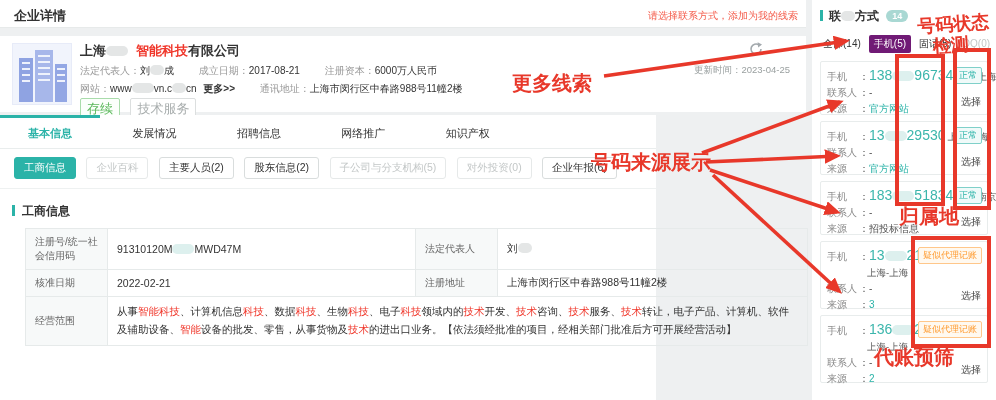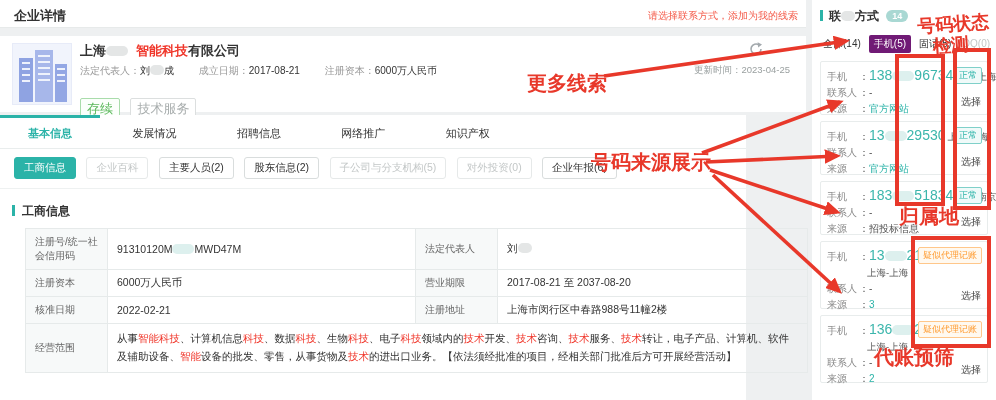--- a/index.html
+++ b/index.html
@@ -21,21 +21,21 @@
   .meta.m1 { top:28px; } .meta.m2 { top:46px; }
   .meta .lab { color:#999; } .meta .gap { display:inline-block; width:22px; }
   .meta .more { font-weight:bold; color:#333; cursor:pointer; }
   .tagrow { position:absolute; left:80px; top:62px; }
   .tag { display:inline-block; font-size:13px; padding:1px 6px; border-radius:2px; margin-right:6px; }
   .tag.green { color:#5cb85c; border:1px solid #a9dcab; background:#fbfffb; }
   .tag.gray { color:#a9aeae; border:1px solid #dcdfdf; background:#fff; }
   .refresh { position:absolute; left:748px; top:5px; width:16px; height:16px; cursor:pointer; }
   .upd { position:absolute; left:0; top:28px; width:790px; text-align:right; font-size:9.5px; color:#9aa0a0; }
 
-  .content-card { position:absolute; left:0; top:115px; width:746px; height:285px; background:#fff; }
+  .content-card { position:absolute; left:0; top:115px; width:656px; height:285px; background:#fff; }
   .tabs { height:34px; border-bottom:1px solid #e9eded; }
   .tab { display:inline-block; width:100px; height:34px; line-height:31px; text-align:center; font-size:11px; color:#333; border-top:3px solid transparent; cursor:pointer; }
   .tab.active { color:#2bb3a8; border-top-color:#2bb3a8; font-weight:bold; }
   .pills { padding:8px 8px 9px 8px; border-bottom:1px solid #eef1f1; }
   .pill { display:inline-block; font-size:10.5px; padding:3px 9px; border:1px solid #d9dddd; border-radius:3px; margin-left:6px; color:#333; background:#fff; cursor:pointer; }
   .pill.active { background:#2bb3a8; border-color:#2bb3a8; color:#fff; }
   .pill.disabled { color:#c3c7c7; border-color:#e6e9e9; }
   .section-head { margin:14px 0 8px 12px; font-size:12px; font-weight:bold; color:#333; }
   .section-head .bar { display:inline-block; width:3px; height:11px; background:#2bb3a8; margin-right:7px; vertical-align:-1px; }
   table.biz { border-collapse:collapse; margin-left:25px; width:782px; table-layout:fixed; }
@@ -114,20 +114,25 @@
         </svg>
       </div>
       <div class="cname">
         <span>上海</span><span class="mask gray"></span><span class="hl-red">智能科技</span><span>有限公司</span>
       </div>
       <div class="meta m1">
         <span class="lab">法定代表人：</span><span>刘</span><span class="mask gray small"></span><span>成</span><span class="gap"></span>
         <span class="lab">成立日期：</span><span>2017-08-21</span><span class="gap"></span>
         <span class="lab">注册资本：</span><span>6000万人民币</span>
       </div>
+      <div class="meta m2">
+        <span class="lab">网站：</span><span>www</span><span class="mask gray"></span><span>vn.c</span><span class="mask gray small"></span><span>cn</span>
+        <span class="more" style="margin-left:4px;">更多&gt;&gt;</span><span class="gap"></span>
+        <span class="lab">通讯地址：</span><span>上海市闵行区中春路988号11幢2楼</span>
+      </div>
       <div class="tagrow">
         <span class="tag green">存续</span>
         <span class="tag gray">技术服务</span>
       </div>
       <span class="refresh">
         <svg width="16" height="16" viewBox="0 0 16 16">
           <path d="M13 8 A5 5 0 1 1 10.8 3.9" fill="none" stroke="#a3a9ad" stroke-width="1.6"></path>
           <path d="M9.6 1.2 L14 3.4 L10.2 6.4 Z" fill="#a3a9ad"></path>
         </svg>
       </span>
@@ -154,26 +159,20 @@
       <div class="section-head">
         <span class="bar"></span><span>工商信息</span>
       </div>
       <table class="biz">
         <tbody>
             <tr>
           <td class="lab">注册号/统一社会信用码</td>
           <td class="w-v1"><span>91310120M</span><span class="mask teal"></span><span>MWD47M</span></td>
           <td class="lab">法定代表人</td>
           <td class="w-v2"><span>刘</span><span class="mask gray small"></span></td>
-        </tr>
-        <tr>
-          <td class="lab">注册资本</td>
-          <td>6000万人民币</td>
-          <td class="lab">营业期限</td>
-          <td>2017-08-21 至 2037-08-20</td>
         </tr>
         <tr>
           <td class="lab">核准日期</td>
           <td>2022-02-21</td>
           <td class="lab">注册地址</td>
           <td>上海市闵行区中春路988号11幢2楼</td>
         </tr>
         <tr>
           <td class="lab">经营范围</td>
           <td colspan="3" style="line-height:1.7;">从事<span class="hl">智能</span><span class="hl">科技</span>、计算机信息<span class="hl">科技</span>、数据<span class="hl">科技</span>、生物<span class="hl">科技</span>、电子<span class="hl">科技</span>领域内的<span class="hl">技术</span>开发、<span class="hl">技术</span>咨询、<span class="hl">技术</span>服务、<span class="hl">技术</span>转让，电子产品、计算机、软件及辅助设备、<span class="hl">智能</span>设备的批发、零售，从事货物及<span class="hl">技术</span>的进出口业务。【依法须经批准的项目，经相关部门批准后方可开展经营活动】</td>
@@ -243,21 +242,21 @@
     </defs>
     <line x1="604" y1="76" x2="846" y2="41" stroke="#e8382a" stroke-width="3.6" marker-end="url(#ah)"></line>
     <line x1="702" y1="153" x2="840" y2="102" stroke="#e8382a" stroke-width="3.6" marker-end="url(#ah)"></line>
     <line x1="706" y1="162" x2="837" y2="156" stroke="#e8382a" stroke-width="3.6" marker-end="url(#ah)"></line>
     <line x1="710" y1="170" x2="837" y2="212" stroke="#e8382a" stroke-width="3.6" marker-end="url(#ah)"></line>
     <line x1="713" y1="175" x2="839" y2="291" stroke="#e8382a" stroke-width="3.6" marker-end="url(#ah)"></line>
     <rect x="897" y="56" width="46" height="148" fill="none" stroke="#e8382a" stroke-width="4"></rect>
     <rect x="955" y="50" width="34" height="158" fill="none" stroke="#e8382a" stroke-width="4"></rect>
     <rect x="913" y="238" width="76" height="108" fill="none" stroke="#e8382a" stroke-width="4"></rect>
   </svg>
-  <div class="ann t20" style="left:512px; top:70px;margin-left:15px;">更多线索</div>
+  <div class="ann t20" style="left:512px; top:70px;">更多线索</div>
   <div class="ann t20" style="left:591px; top:149px;">号码来源展示</div>
   <div class="ann status">
     <div>号码状态</div>
     <div class="l2">检测</div>
   </div>
   <div class="ann t20" style="left:899px; top:203px;">归属地</div>
   <div class="ann t20" style="left:874px; top:344px;">代账预筛</div>
 
 </div>
 

